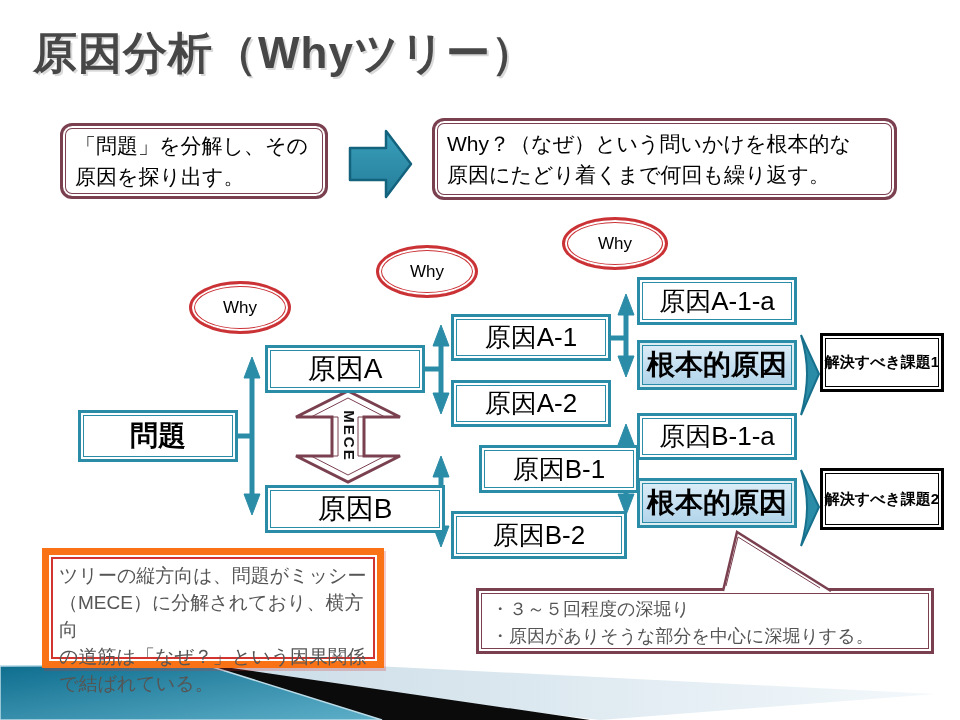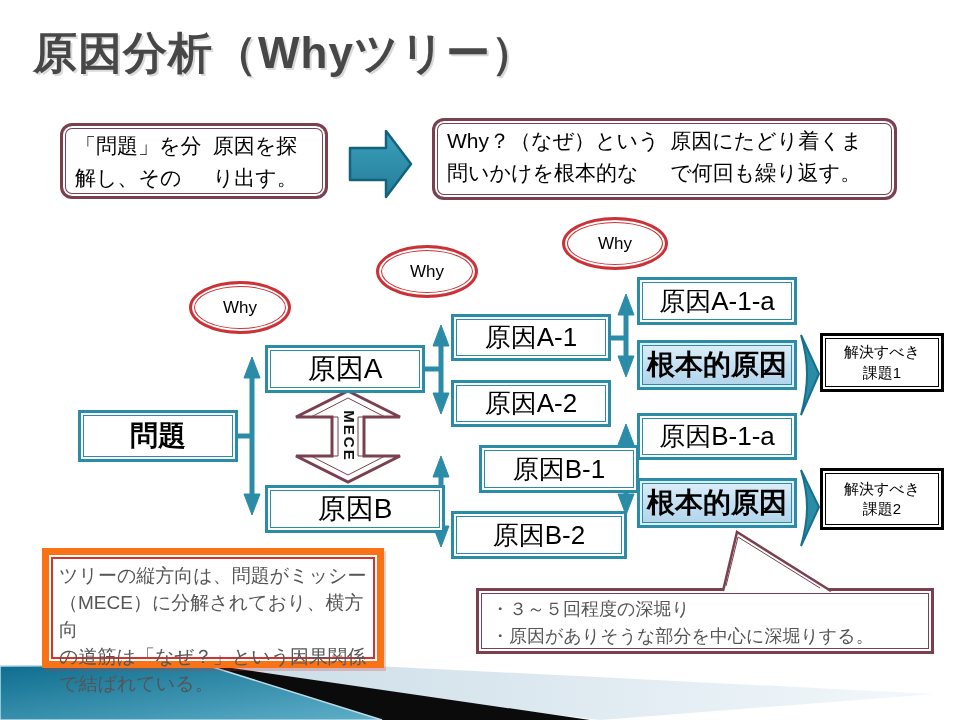--- a/index.html
+++ b/index.html
@@ -9,38 +9,38 @@
   }
   .abs{position:absolute;}
   .title{
     font-size:44px;font-weight:bold;color:#474747;letter-spacing:1px;
     text-shadow:2px 2px 0 rgba(0,0,0,0.15);white-space:nowrap;
   }
   .box{display:flex;align-items:center;justify-content:center;box-sizing:border-box;background:#fff;}
   .maroon-box{
     border:3px solid #7a4050;border-radius:12px;
     box-shadow:inset 0 0 0 2px #fff, inset 0 0 0 3px #7a4050;
-    flex-direction:row;align-items:flex-start;justify-content:center;
+    flex-direction:column;align-items:flex-start;justify-content:center;
     font-size:21px;line-height:1.5;padding:4px 12px;
   }
   .teal-box{
     border:3px solid #2b8ca8;
     box-shadow:inset 0 0 0 2px #fff, inset 0 0 0 3px #2b8ca8;
     font-size:26px;
   }
   .teal-box.blue-fill{
     background:linear-gradient(180deg,#ddeef8 0%,#c3def0 55%,#b0d4ea 100%);
     box-shadow:inset 0 0 0 2px rgba(255,255,255,.85), inset 0 0 0 3px #2b8ca8;
     font-weight:bold;font-size:28px;
   }
   .bold{font-weight:bold;}
   .black-box{
     border:3px solid #000;
     box-shadow:inset 0 0 0 2px #fff, inset 0 0 0 3px #000;
-    flex-direction:column;font-size:15px;font-weight:normal;line-height:1.35;text-align:center;
+    flex-direction:row;font-size:15px;font-weight:bold;line-height:1.35;text-align:center;
   }
   .oval{
     border:3px solid #cb3236;border-radius:50%;background:#fff;
     box-shadow:inset 0 0 0 2px #fff, inset 0 0 0 3px #cb3236;
     display:flex;align-items:center;justify-content:center;font-size:17px;box-sizing:border-box;
   }
   .red-note{
     border:7px solid #f97316;background:#fff;box-sizing:border-box;
     box-shadow:inset 0 0 0 2px #fff, inset 0 0 0 4px #d23430, 2px 3px 0 rgba(210,52,48,.25);
     font-size:19px;line-height:1.42;color:#555;padding:8px 10px;

